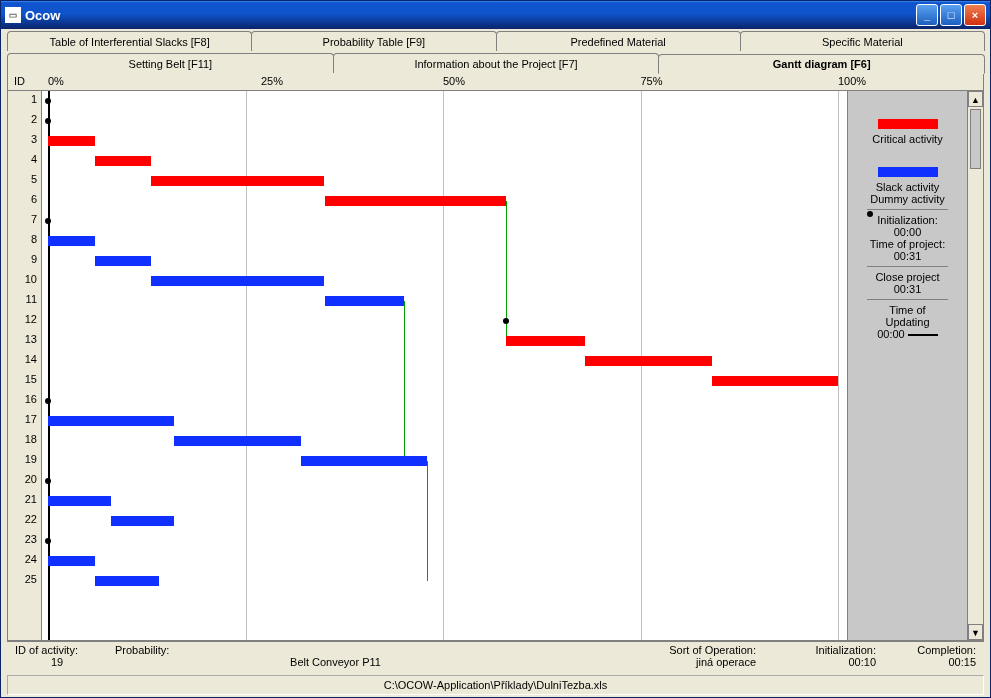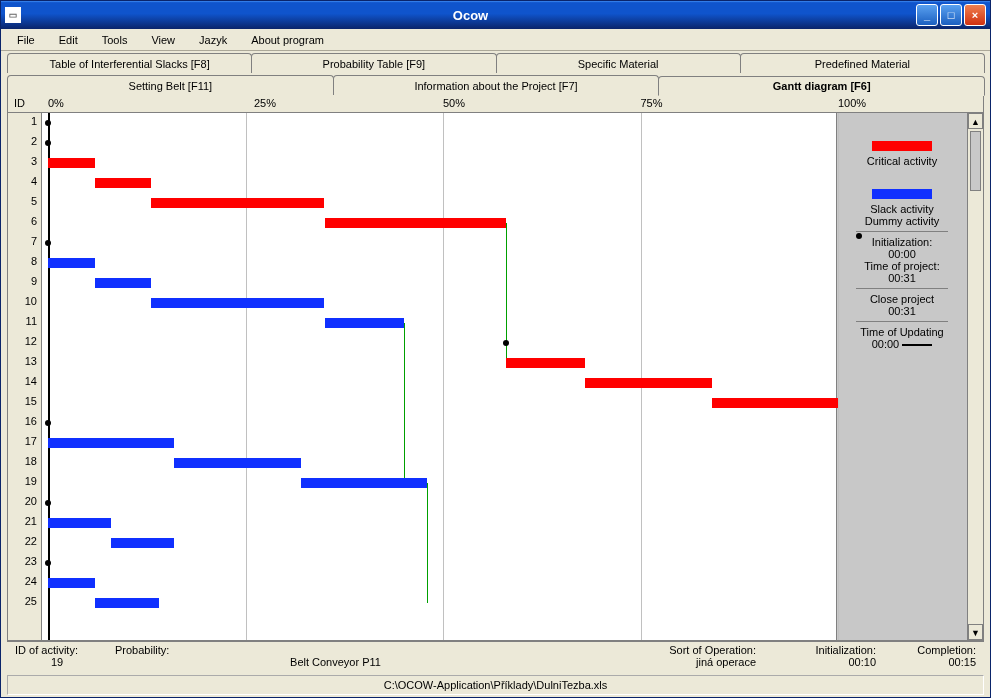--- a/index.html
+++ b/index.html
@@ -1,20 +1,20 @@
 <!DOCTYPE html>
 <html><head>
 <meta charset="utf-8">
 <style>
   * { box-sizing: border-box; margin: 0; padding: 0; }
   body { font-family: Tahoma, Arial, sans-serif; font-size: 11px; background: #ece9d8; width: 991px; height: 698px; overflow: hidden; }
   .window { width: 991px; height: 698px; border: 1px solid #0a246a; background: #ece9d8; display: flex; flex-direction: column; }
   .titlebar { height: 28px; background: linear-gradient(to bottom, #3f8cf3 0%, #0f54cc 6%, #0f54cc 45%, #0a246a 100%); display: flex; align-items: center; padding: 0 4px; color: #fff; font-weight: bold; }
   .titlebar .appicon { width:16px; height:16px; background:#fff; margin-right:4px; display:flex; align-items:center; justify-content:center; font-size:9px; color:#666;}
-  .titlebar .title { flex: 1; font-size: 13px; text-align: center; }
+  .titlebar .title { flex: 1; font-size: 13px; }
   .winbtns { display: flex; gap: 2px; }
   .winbtn { width: 22px; height: 22px; border: 1px solid #fff; border-radius: 3px; display:flex; align-items:center; justify-content:center; font-weight:bold; font-family: Arial; }
   .winbtn.min, .winbtn.max { background: linear-gradient(to bottom,#5aa1f0,#1b5fc0); color:#fff; }
   .winbtn.close { background: linear-gradient(to bottom,#f08050,#d03010); color:#fff; }
   .menubar { height: 22px; background: #ece9d8; display: flex; align-items: center; padding: 0 4px; border-bottom: 1px solid #aca899; }
   .menubar .mitem { padding: 2px 12px; cursor: default; }
   .tabrow { display:flex; margin: 2px 6px 0 6px; }
   .tab { flex:1; height:20px; border:1px solid #808080; border-bottom:none; border-radius:4px 4px 0 0; background:#ece9d8; display:flex; align-items:center; justify-content:center; font-size:11px; margin-right:-1px; cursor:default; }
   .tab.active { background:#ece9d8; font-weight:bold; position:relative; top:1px; z-index:2; border-bottom:1px solid #ece9d8;}
   .tabcontent { flex:1; margin: 0 6px 0 6px; border:1px solid #808080; border-top:none; background:#ece9d8; display:flex; flex-direction:column; overflow:hidden;}
@@ -26,21 +26,21 @@
   .rowcol div { height:20px; padding:2px 4px; text-align:right; font-size:11px;}
   .plot { flex:1; position:relative; background:#fff;}
   .vline { position:absolute; top:0; bottom:0; width:1px; background:#c0c0c0;}
   .vline.ax { width:2px; background:#000;}
   .bar { position:absolute; height:10px; }
   .bar.red { background:#ff0000; }
   .bar.blue { background:#1030ff; }
   .greenl { position:absolute; width:1px; background:#00a000;}
   .greenh { position:absolute; height:1px; background:#00a000;}
   .dot { position:absolute; width:6px; height:6px; border-radius:50%; background:#000;}
-  .legend { width:131px; background:#c8c8c8; border-left:1px solid #808080; padding:6px 19px; font-size:11px; text-align:center;margin-left:28px;}
+  .legend { width:120px; background:#c8c8c8; border-left:1px solid #808080; padding:6px 19px; font-size:11px; text-align:center;margin-left:28px;}
   .legend .sw { width:60px; height:10px; margin:22px auto 4px auto;}
   .legend .sw.red { background:#ff0000;}
   .legend .sw.blue { background:#1030ff;}
   .legend .sw.dot { width:6px; height:6px; border-radius:50%; background:#000; margin:18px auto 2px auto;}
   .legend .sep { height:1px; background:#808080; margin:4px 0;}
   .legend .lineglyph { display:inline-block; width:30px; height:2px; background:#000; vertical-align:middle;}
   .scroll { width:16px; background:#ece9d8; border-left:1px solid #808080; position:relative;}
   .scroll .up, .scroll .down { height:16px; text-align:center; font-size:9px; line-height:16px; background:#ece9d8; border:1px solid #808080;}
   .scroll .down { position:absolute; bottom:0; left:0; right:0;}
   .scroll .thumb { position:absolute; left:2px; right:2px; top:18px; height:60px; background:#c8c8c8; border:1px solid #808080;}
@@ -57,46 +57,38 @@
   <div class="titlebar">
     <div class="appicon">▭</div>
     <div class="title">Ocow</div>
     <div class="winbtns">
       <div class="winbtn min">_</div>
       <div class="winbtn max">□</div>
       <div class="winbtn close">×</div>
     </div>
   </div>
 
-  <div class="menubar">
-    <div class="mitem">File</div>
-    <div class="mitem">Edit</div>
-    <div class="mitem">Tools</div>
-    <div class="mitem">View</div>
-    <div class="mitem">Jazyk</div>
-    <div class="mitem">About program</div>
-  </div>
 
   <div class="tabrow">
     <div class="tab">Table of Interferential Slacks [F8]</div>
     <div class="tab">Probability Table  [F9]</div>
+    <div class="tab">Predefined Material</div>
     <div class="tab">Specific Material</div>
-    <div class="tab">Predefined Material</div>
   </div>
   <div class="tabrow">
     <div class="tab">Setting Belt  [F11]</div>
     <div class="tab">Information about the Project  [F7]</div>
     <div class="tab active">Gantt diagram   [F6]</div>
   </div>
 
   <div class="tabcontent">
     <div class="axisrow">
       <span class="idh">ID</span>
       <span id="ticks-holder"></span>
-    <span class="tick" style="left: 40px;">0%</span><span class="tick" style="left: 246px;">25%</span><span class="tick" style="left: 435px;">50%</span><span class="tick" style="left: 632.5px; text-align: right;">75%</span><span class="tick" style="left: 830px;">100%</span></div>
+    <span class="tick" style="left: 40px;">0%</span><span class="tick" style="left: 253px;">25%</span><span class="tick" style="left: 435px;">50%</span><span class="tick" style="left: 632.5px; text-align: right;">75%</span><span class="tick" style="left: 830px;">100%</span></div>
     <div class="chartwrap">
       <div class="rowcol" id="rowcol">
           <div>1</div>
           <div>2</div>
           <div>3</div>
           <div>4</div>
           <div>5</div>
           <div>6</div>
           <div>7</div>
           <div>8</div>

